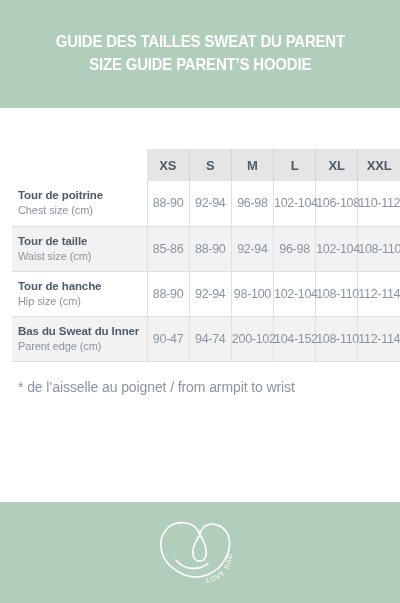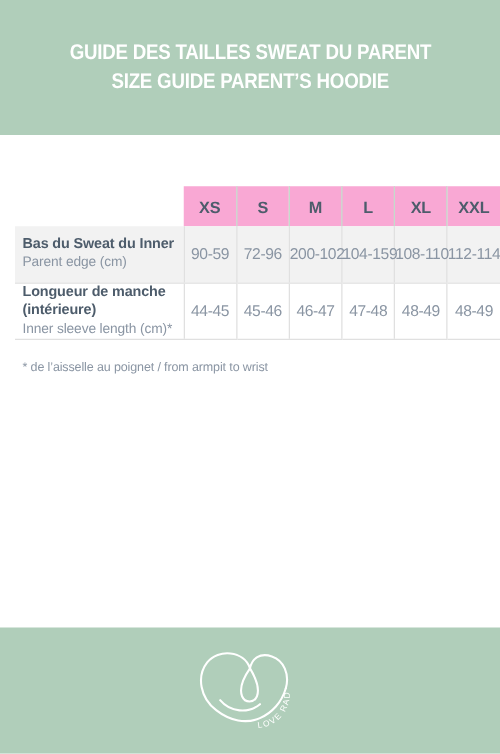--- a/index.html
+++ b/index.html
@@ -64,21 +64,21 @@
   table.size-table col.size-col  { width: 42.16px; }
 
   .size-table th, .size-table td {
     padding: 0;
     margin: 0;
   }
 
   
   .size-head th {
     height: 32px;
-    background: #f9a8d4;
+    background: #e5e5e5;
     color: #4d5c6b;
     font-size: 13px;
     font-weight: bold;
     text-align: center;
     vertical-align: middle;
     border-right: 1px solid #c5dccb;
     letter-spacing: -0.1px;
   }
   .size-head th.label-head {
     background: transparent;
@@ -123,21 +123,21 @@
     color: #8a95a3;
     font-size: 11px;
     line-height: 1.35;
     letter-spacing: -0.1px;
   }
 
   
   .footnote {
     margin: 17px 0 0 18px;
     color: #8a95a3;
-    font-size: 10px;
+    font-size: 14px;
     letter-spacing: -0.1px;
   }
 
   
   .footer-band {
     position: absolute;
     left: 0;
     top: 502px;
     width: 400px;
     height: 101px;
@@ -177,48 +177,72 @@
         <th>XS</th>
         <th>S</th>
         <th>M</th>
         <th>L</th>
         <th>XL</th>
         <th class="last">XXL</th>
       </tr>
     </thead>
     <tbody>
 
-
-
+      <tr>
+        <td class="label-cell">
+          <span class="label-fr">Tour de poitrine</span>
+          <span class="label-en">Chest size (cm)</span>
+        </td>
+        <td class="value-cell">88-90</td>
+        <td class="value-cell">92-94</td>
+        <td class="value-cell">96-98</td>
+        <td class="value-cell">102-104</td>
+        <td class="value-cell">106-108</td>
+        <td class="value-cell">110-112</td>
+      </tr>
+
+      <tr class="striped">
+        <td class="label-cell">
+          <span class="label-fr">Tour de taille</span>
+          <span class="label-en">Waist size (cm)</span>
+        </td>
+        <td class="value-cell">85-86</td>
+        <td class="value-cell">88-90</td>
+        <td class="value-cell">92-94</td>
+        <td class="value-cell">96-98</td>
+        <td class="value-cell">102-104</td>
+        <td class="value-cell">108-110</td>
+      </tr>
+
+      <tr>
+        <td class="label-cell">
+          <span class="label-fr">Tour de hanche</span>
+          <span class="label-en">Hip size (cm)</span>
+        </td>
+        <td class="value-cell">88-90</td>
+        <td class="value-cell">92-94</td>
+        <td class="value-cell">98-100</td>
+        <td class="value-cell">102-104</td>
+        <td class="value-cell">108-110</td>
+        <td class="value-cell">112-114</td>
+      </tr>
 
       <tr class="striped">
         <td class="label-cell">
           <span class="label-fr">Bas du Sweat du Inner</span>
           <span class="label-en">Parent edge (cm)</span>
         </td>
-        <td class="value-cell">90-59</td>
-        <td class="value-cell">72-96</td>
+        <td class="value-cell">90-47</td>
+        <td class="value-cell">94-74</td>
         <td class="value-cell">200-102</td>
-        <td class="value-cell">104-159</td>
+        <td class="value-cell">104-152</td>
         <td class="value-cell">108-110</td>
         <td class="value-cell">112-114</td>
       </tr>
 
-      <tr>
-        <td class="label-cell">
-          <span class="label-fr">Longueur de manche (intérieure)</span>
-          <span class="label-en">Inner sleeve length (cm)*</span>
-        </td>
-        <td class="value-cell">44-45</td>
-        <td class="value-cell">45-46</td>
-        <td class="value-cell">46-47</td>
-        <td class="value-cell">47-48</td>
-        <td class="value-cell">48-49</td>
-        <td class="value-cell">48-49</td>
-      </tr>
     </tbody>
   </table>
 
   <div class="footnote">* de l’aisselle au poignet / from armpit to wrist</div>
 </div>
 
 <div class="footer-band">
   <svg class="logo" viewBox="0 0 120 98">
     <defs>
       <path id="logoArc" d="M 66 86 A 34 34 0 0 0 100 52" fill="none"></path>

